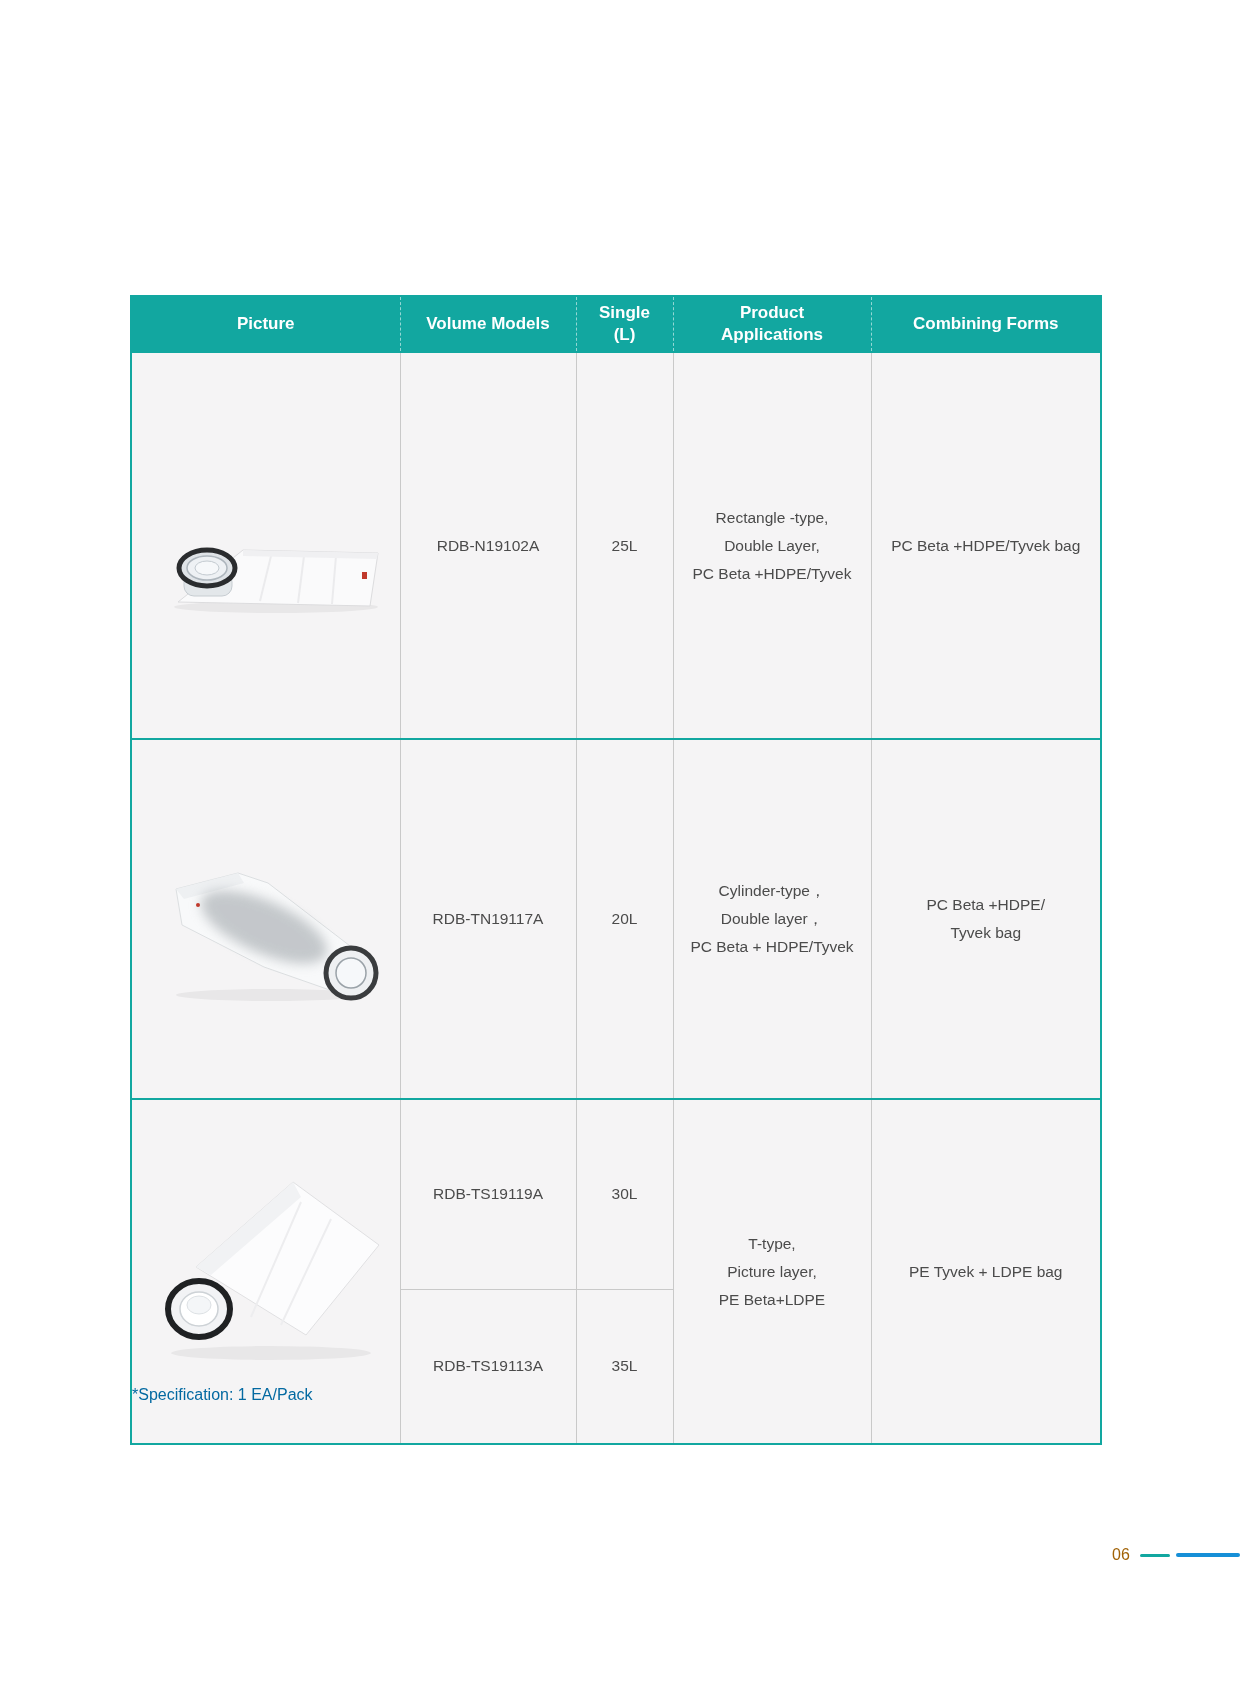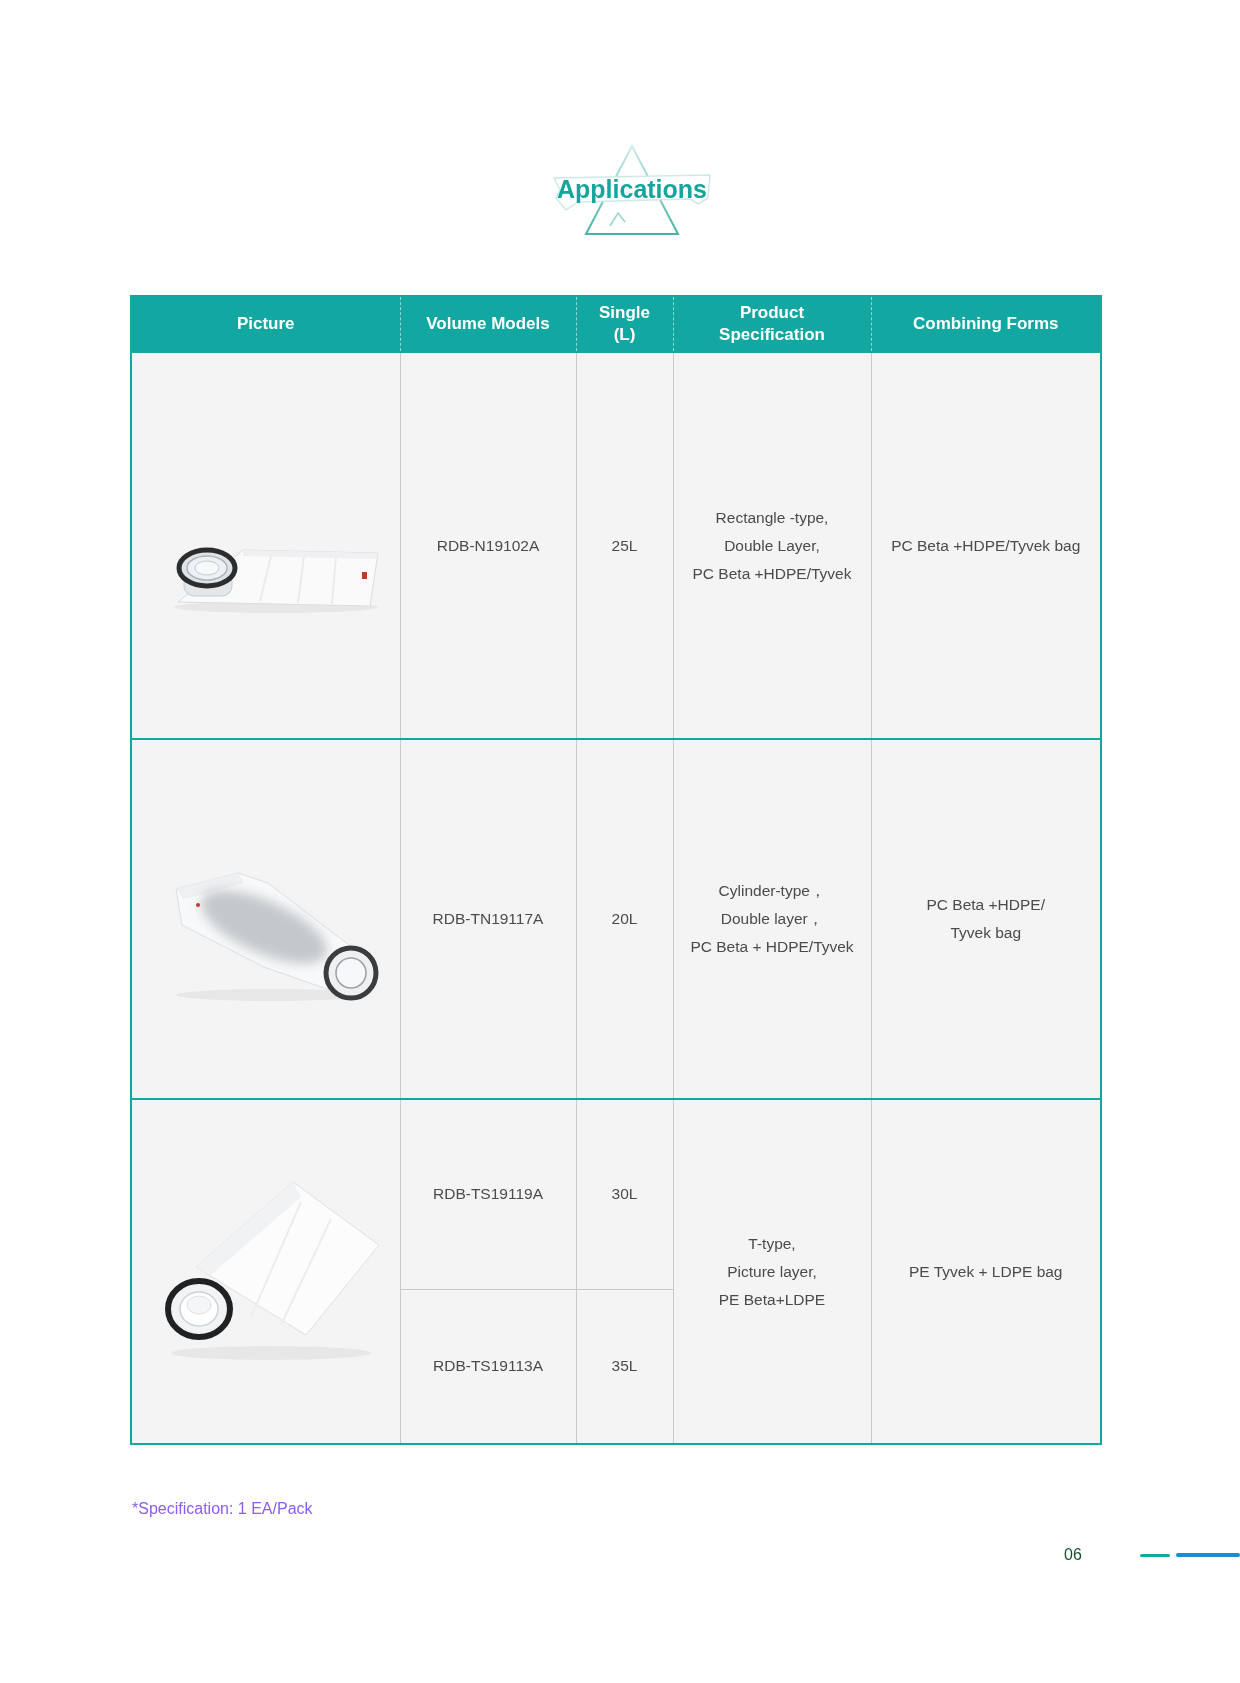--- a/index.html
+++ b/index.html
@@ -36,63 +36,47 @@
     font-size:15.5px;color:var(--text);line-height:28px;white-space:pre-line;
   }
   .products-table td + td{border-left:1px solid var(--grid_line);}
   .products-table tr.group > td{border-top:2px solid var(--teal);text-align:center;}
   .products-table tr.subrow > td{border-top:1px solid var(--grid_line);border-left:1px solid var(--grid_line);}
   tr.r1{height:387px;} tr.r2{height:360px;} tr.r3a{height:190px;} tr.r3b{height:155px;}
   td.pic{padding:4px;}
   td.pic svg{display:block;margin:0 auto;}
 
   
-  .footnote{position:absolute;left:132px;top:1500px;font-size:16px;color:#8b5cf6;}
-  .page-number{position:absolute;left:1064px;top:1546px;font-size:16px;color:#14532d;}
+  .footnote{position:absolute;left:132px;top:1386px;font-size:16px;color:#0369a1;}
+  .page-number{position:absolute;left:1112px;top:1546px;font-size:16px;color:#a16207;}
   .dash-teal{position:absolute;left:1140px;top:1554px;width:30px;height:3px;background:var(--teal);border-radius:2px;}
   .dash-blue{position:absolute;left:1176px;top:1553px;width:64px;height:4px;background:var(--blue);border-radius:2px;}
 </style>
 </head>
 <body>
 
 <div class="canvas">
 
-  <div class="logo">
-    <svg viewBox="0 0 200 100">
-      <defs>
-        <linearGradient id="tg" x1="0" y1="0" x2="0" y2="1">
-          <stop offset="0" stop-color="#c9e9e6"></stop>
-          <stop offset="1" stop-color="#2fab9f"></stop>
-        </linearGradient>
-      </defs>
-
-      <path d="M100,6 L146,94 L54,94 Z" fill="none" stroke="url(#tg)" stroke-width="2" opacity="0.9"></path>
-      <path d="M78,86 L86,73 L93,82" fill="none" stroke="#7fc9c2" stroke-width="1.5" opacity="0.8"></path>
-
-      <path d="M22,38 L178,35 L176,58 L166,64 L158,59 L46,62 L34,70 L24,58 L28,50 Z" fill="#ffffff" stroke="#cfe9e7" stroke-width="1.5" stroke-linejoin="round"></path>
-      <text x="100" y="58" text-anchor="middle" font-size="25" font-weight="bold" fill="#16a59d">Applications</text>
-    </svg>
-  </div>
 
   <table class="products-table">
     <colgroup>
       <col style="width:269px">
         <col style="width:176px">
         <col style="width:97px">
       <col style="width:198px">
         <col style="width:230px">
     </colgroup>
     <thead>
       <tr>
         <th>Picture</th>
         <th>Volume Models</th>
         <th>Single
 (L)</th>
         <th>Product
-Specification</th>
+Applications</th>
         <th>Combining Forms</th>
       </tr>
     </thead>
     <tbody>
 
       <tr class="group r1">
         <td class="pic">
           <svg width="240" height="140" viewBox="0 0 240 140" aria-label="rectangle-type-bag-photo">
             <ellipse cx="130" cy="131" rx="102" ry="6" fill="rgba(0,0,0,0.05)"></ellipse>
             <polygon points="97,74 232,77 224,130 32,126" fill="#fafafb" stroke="#dcdcde" stroke-width="1"></polygon>

